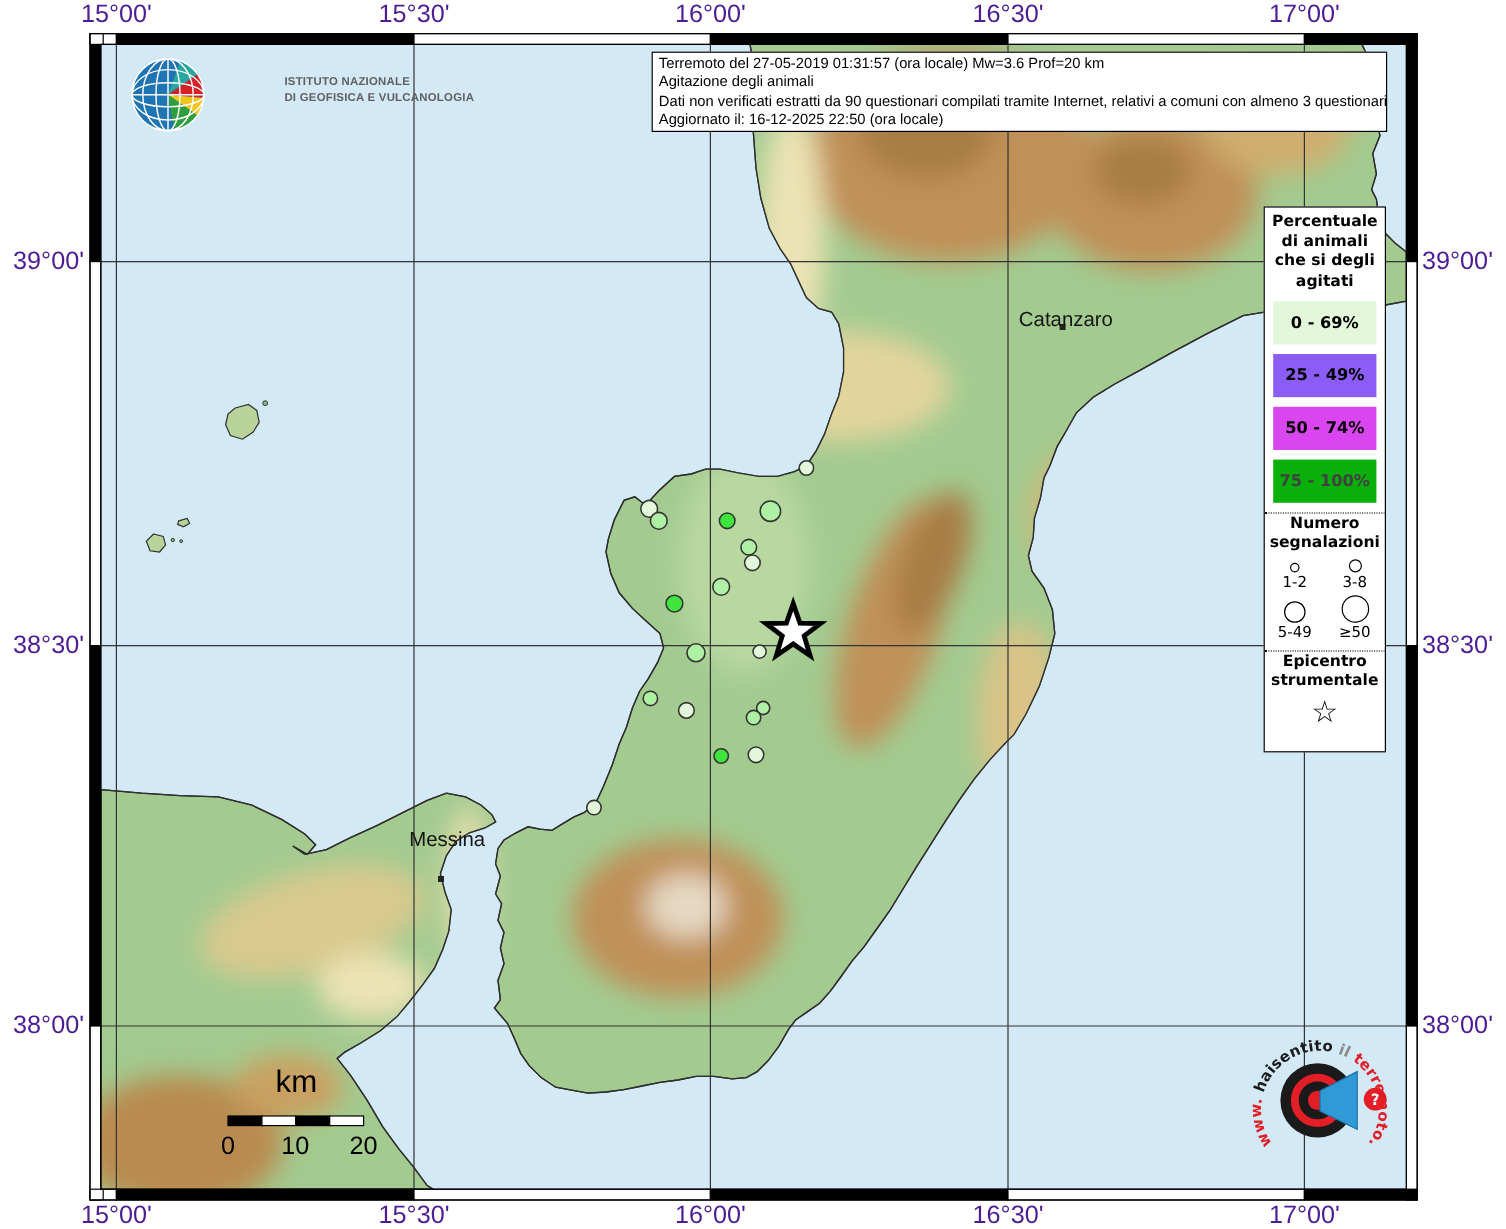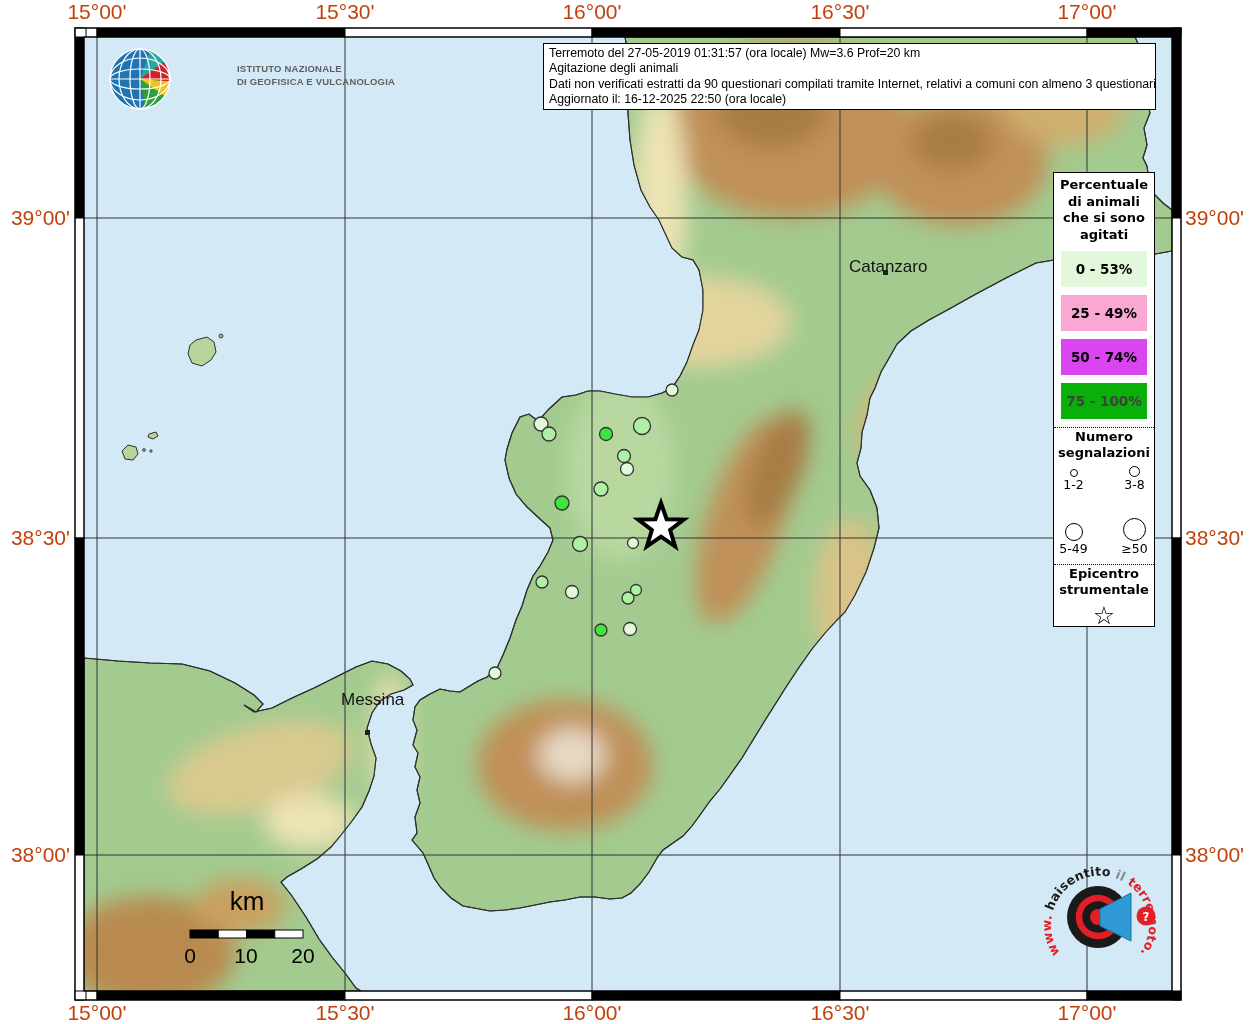--- a/index.html
+++ b/index.html
@@ -1,36 +1,36 @@
 <!DOCTYPE html>
 <html><head>
 <meta charset="utf-8">
 <style>
   html,body{margin:0;padding:0;background:#fff;}
   .stage{position:relative;width:1255px;height:1024px;background:#fff;overflow:hidden;
          font-family:"Liberation Sans",sans-serif;color:#000;}
   svg.base{position:absolute;left:0;top:0;}
-  .tick{position:absolute;font-size:21px;color:#c2410c;white-space:nowrap;}
+  .tick{position:absolute;font-size:21px;color:#4c1d95;white-space:nowrap;}
   .tick.h{width:96px;margin-left:-48px;text-align:center;}
   .tick.vl{width:70px;text-align:right;}
   .tick.vr{width:70px;text-align:left;}
   .titlebox{position:absolute;left:543px;top:43px;width:613px;height:67px;background:#fff;
             border:1px solid #000;box-sizing:border-box;padding:2px 5px;font-size:12.3px;
             line-height:15.4px;white-space:nowrap;overflow:hidden;}
   .ingv-text{position:absolute;left:237px;top:62px;font-size:9.5px;font-weight:bold;
              color:#5f5f5f;line-height:13px;letter-spacing:.2px;}
   .legend{position:absolute;left:1053px;top:172px;width:102px;height:455px;background:#fff;
           border:1px solid #000;box-sizing:border-box;text-align:center;
           font-family:"DejaVu Sans",sans-serif;overflow:hidden;}
   .lg-title{font-weight:bold;font-size:13px;line-height:16.5px;margin-top:4px;}
   .lg-swatch{width:86px;height:36px;margin:8px auto 0;display:flex;align-items:center;
              justify-content:center;font-weight:bold;font-size:13.5px;}
   .lg-div{border-top:1.5px dotted #000;margin-top:8px;}
   .lg-sub{font-weight:bold;font-size:13px;line-height:16px;margin-top:1px;}
-  #lg-counts{display:grid;grid-template-columns:1fr 1fr;grid-template-rows:30px 42px;margin-top:1px;gap:22px;}
+  #lg-counts{display:grid;grid-template-columns:1fr 1fr;grid-template-rows:30px 42px;margin-top:1px;}
   .lg-count-cell{display:flex;flex-direction:column;align-items:center;justify-content:flex-end;}
   .lg-count-circle{border:1.5px solid #000;border-radius:50%;background:#fff;}
   .lg-count-label{font-size:12.5px;line-height:14px;margin-top:1px;}
   .lg-star{font-size:25px;line-height:30px;margin-top:3px;}
   .citylabel{position:absolute;font-size:17px;color:#141414;white-space:nowrap;}
   .kmlabel{position:absolute;width:80px;margin-left:-40px;text-align:center;font-size:26px;}
   .scalelabel{position:absolute;width:60px;margin-left:-30px;text-align:center;font-size:21px;}
   .wm{position:absolute;left:1033px;top:850px;}
 </style>
 </head>
@@ -227,26 +227,26 @@
   </svg>
   <div class="ingv-text">
     <div>ISTITUTO NAZIONALE</div>
     <div>DI GEOFISICA E VULCANOLOGIA</div>
   </div>
 
   <div class="legend">
     <div class="lg-title">
       <div>Percentuale</div>
       <div>di animali</div>
-      <div>che si sono</div>
+      <div>che si degli</div>
       <div>agitati</div>
     </div>
     <div id="lg-swatches">
-        <div class="lg-swatch" style="background: rgb(227, 248, 218); color: rgb(0, 0, 0);">0 - 53%</div>
-        <div class="lg-swatch" style="background: #f9a8d4; color: rgb(0, 0, 0);">25 - 49%</div>
+        <div class="lg-swatch" style="background: rgb(227, 248, 218); color: rgb(0, 0, 0);">0 - 69%</div>
+        <div class="lg-swatch" style="background: #8b5cf6; color: rgb(0, 0, 0);">25 - 49%</div>
         <div class="lg-swatch" style="background: #d946ef; color: rgb(0, 0, 0);">50 - 74%</div>
         <div class="lg-swatch" style="background: rgb(10, 176, 10); color: #404040;">75 - 100%</div>
       </div>
     <div class="lg-div"></div>
     <div class="lg-sub">
       <div>Numero</div>
       <div>segnalazioni</div>
     </div>
     <div id="lg-counts">
         <div class="lg-count-cell">

